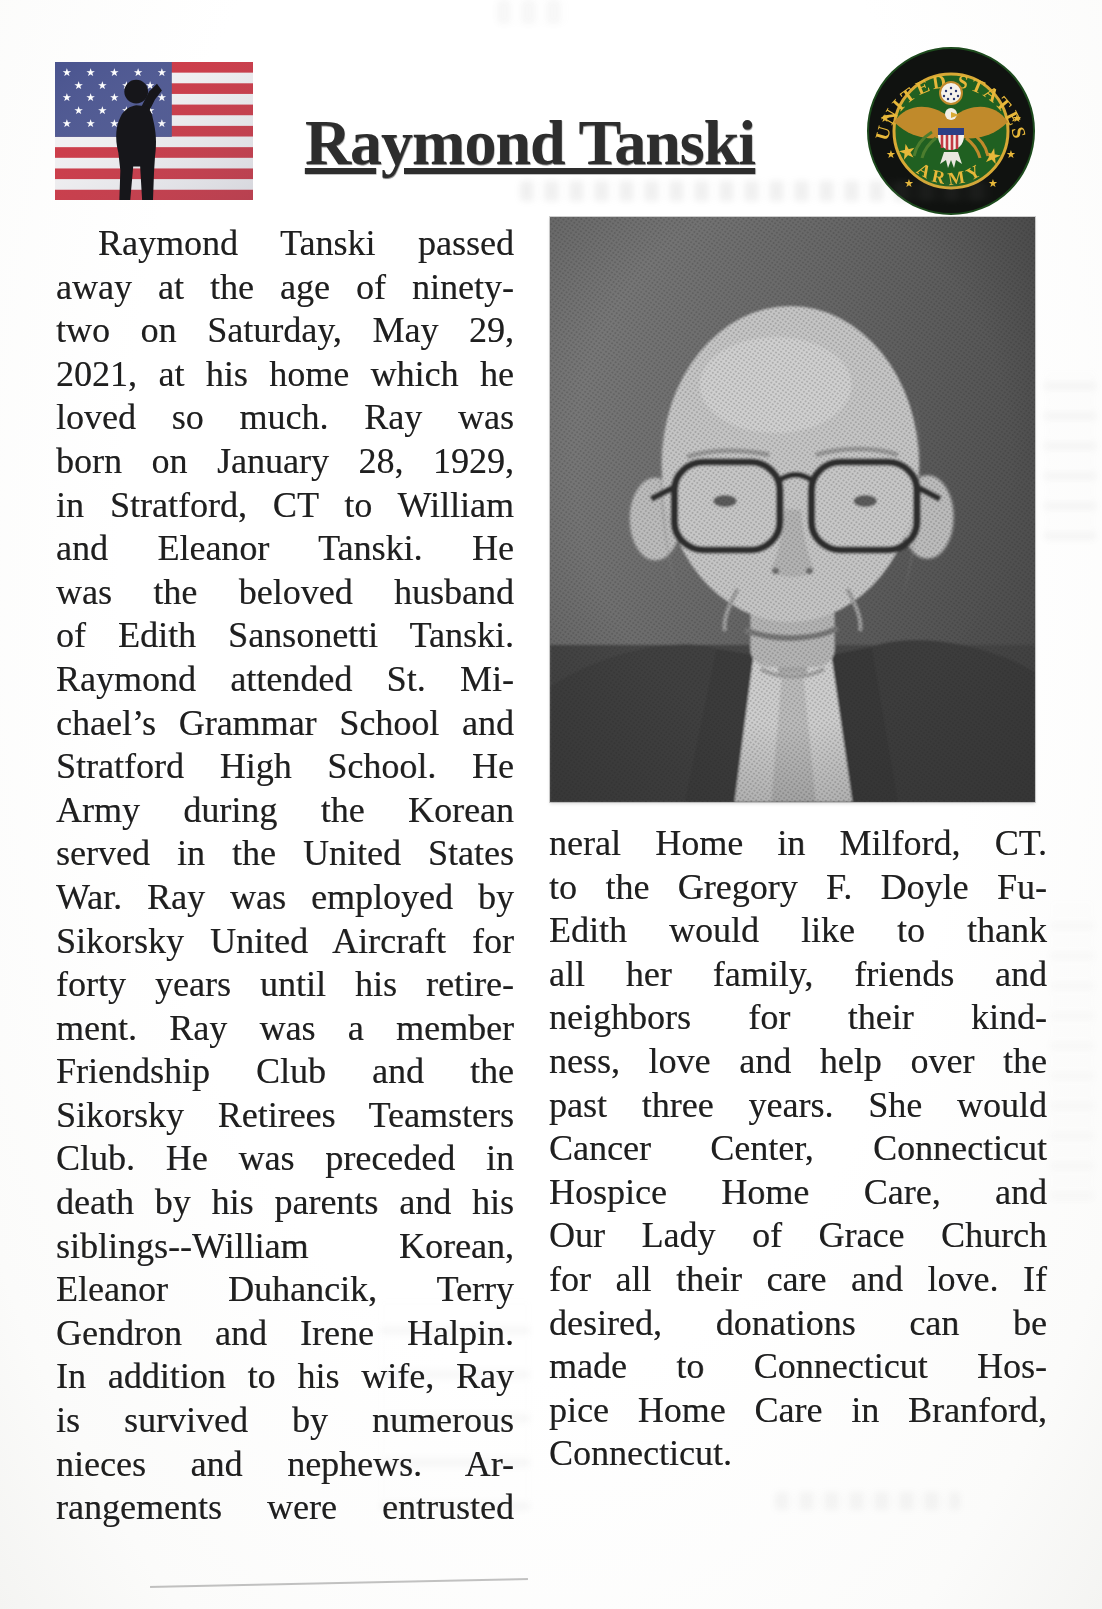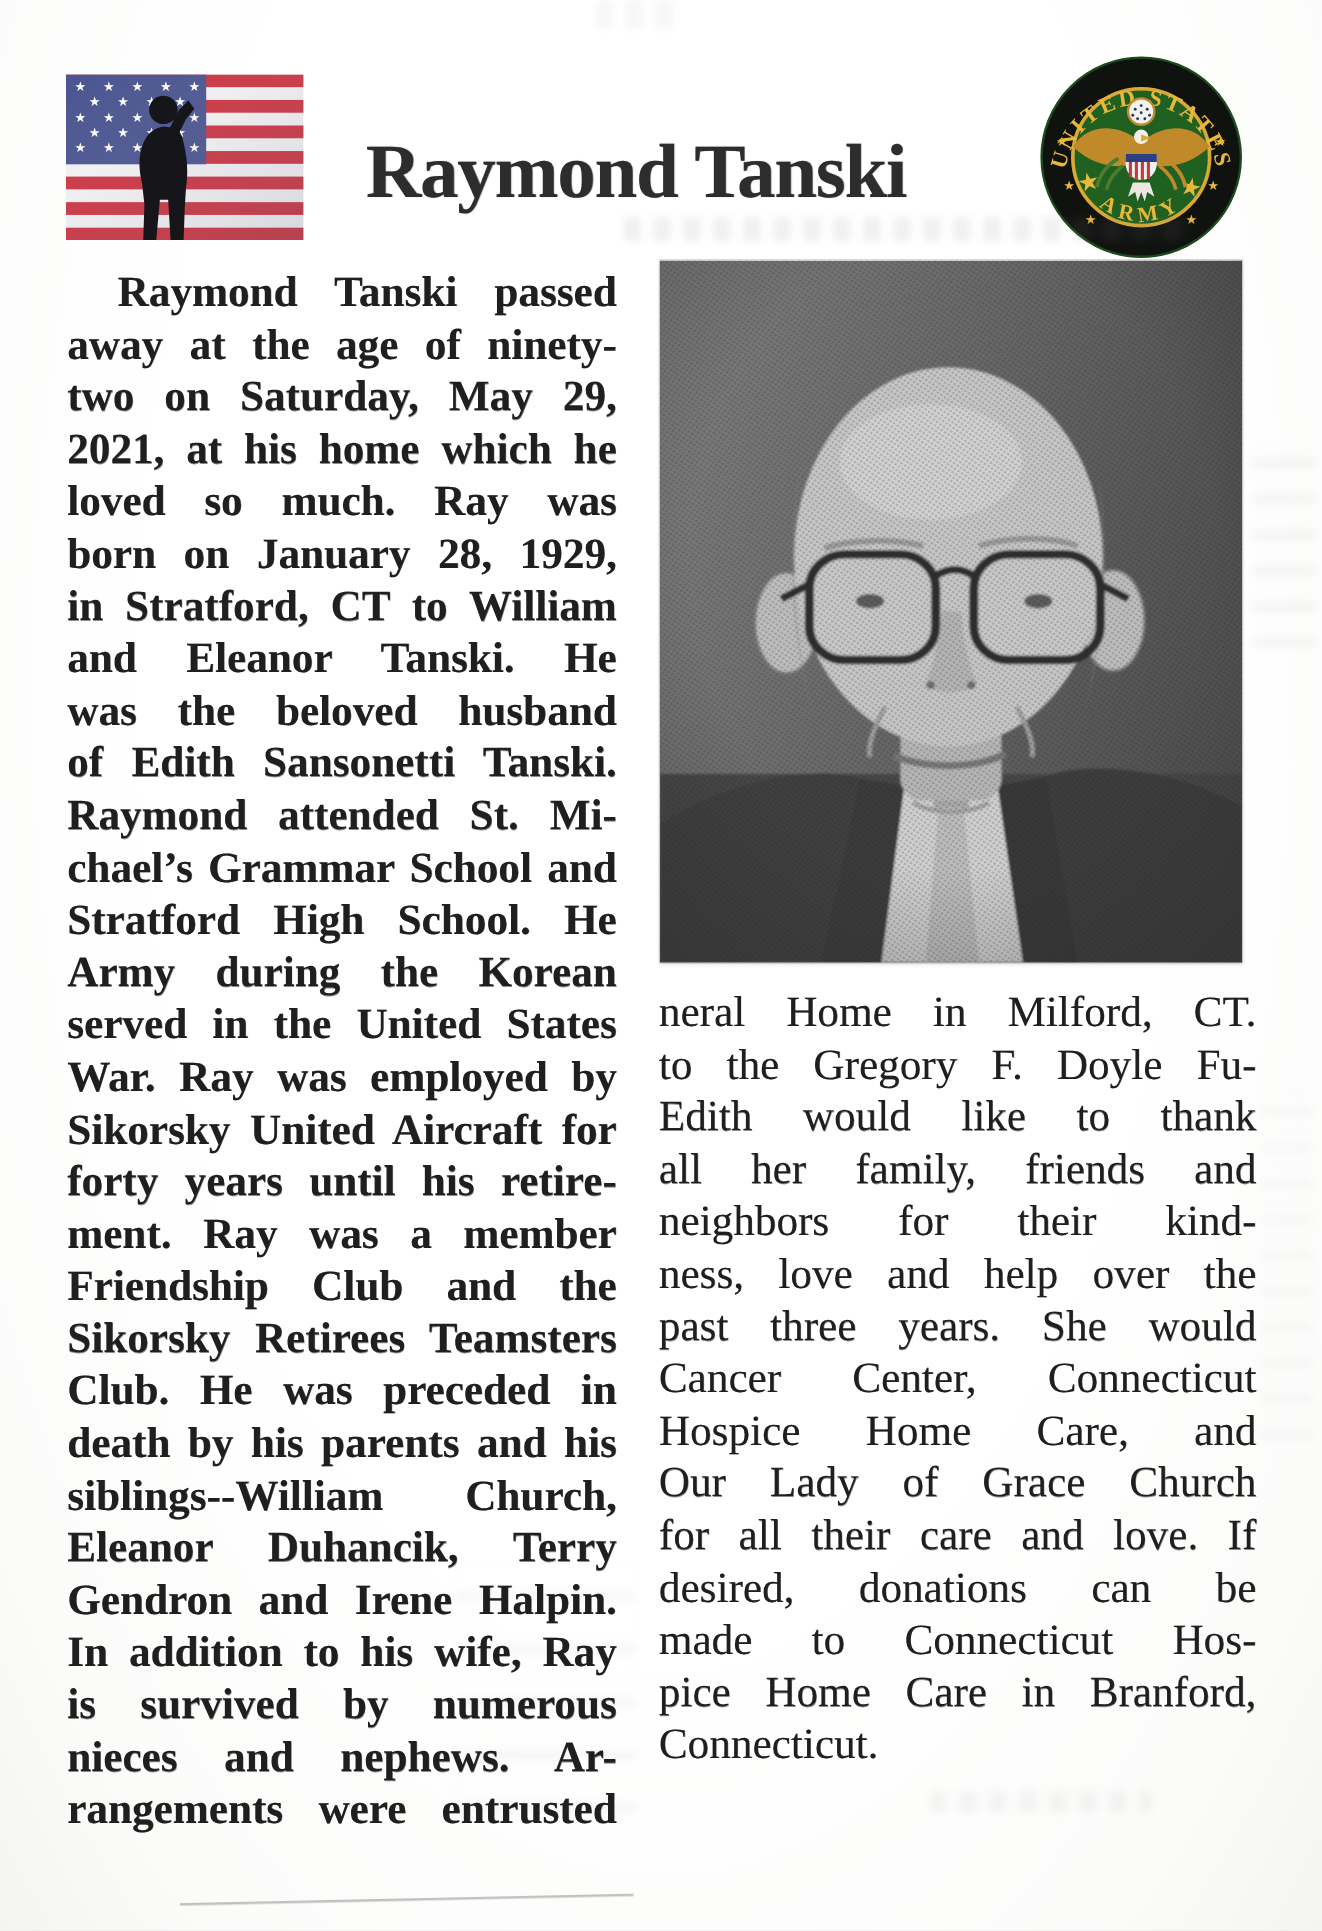--- a/index.html
+++ b/index.html
@@ -14,26 +14,27 @@
   }
   
   .flag{position:absolute;left:55px;top:62px;width:198px;height:138px;}
   .flag svg{width:100%;height:100%;display:block;}
   .title{
     position:absolute;left:240px;top:106px;width:580px;
     margin:0;text-align:center;
     font-size:64px;font-weight:700;letter-spacing:-1px;
     color:#2d2d2d;
     text-shadow:0.5px 0.5px 0.8px rgba(30,30,30,.55);
+    text-decoration:underline;
   }
   .seal{position:absolute;left:866px;top:46px;width:170px;height:170px;}
   .seal svg{width:100%;height:100%;display:block;}
   
   .col{position:absolute;}
-  .col-left{left:56px;top:222px;width:458px;font-weight:bold;}
+  .col-left{left:56px;top:222px;width:458px;}
   .col-right{left:549px;top:822px;width:498px;}
   .line{
     margin:0;
     font-size:36px;line-height:43.6px;
     text-align:justify;text-align-last:justify;
     color:#1f1f1f;
     text-shadow:0.35px 0.35px 0.55px rgba(25,25,25,.5);
     white-space:nowrap;
   }
   .col-left .line:first-child{text-indent:42px;}
@@ -211,21 +212,21 @@
         <p class="line">Army during the Korean</p>
         <p class="line">served in the United States</p>
         <p class="line">War.  Ray was employed by</p>
         <p class="line">Sikorsky United Aircraft for</p>
         <p class="line">forty years until his retire-</p>
         <p class="line">ment.  Ray was a member</p>
         <p class="line">Friendship Club and the</p>
         <p class="line">Sikorsky Retirees Teamsters</p>
         <p class="line">Club.  He was preceded in</p>
         <p class="line">death by his parents and his</p>
-        <p class="line">siblings--William Church,</p>
+        <p class="line">siblings--William Korean,</p>
         <p class="line">Eleanor Duhancik, Terry</p>
         <p class="line">Gendron and Irene Halpin.</p>
         <p class="line">In addition to his wife, Ray</p>
         <p class="line">is survived by numerous</p>
         <p class="line">nieces and nephews.  Ar-</p>
         <p class="line">rangements were entrusted</p>
       </section>
 
     <figure class="photo">
       <svg viewBox="0 0 460 585" preserveAspectRatio="none">

